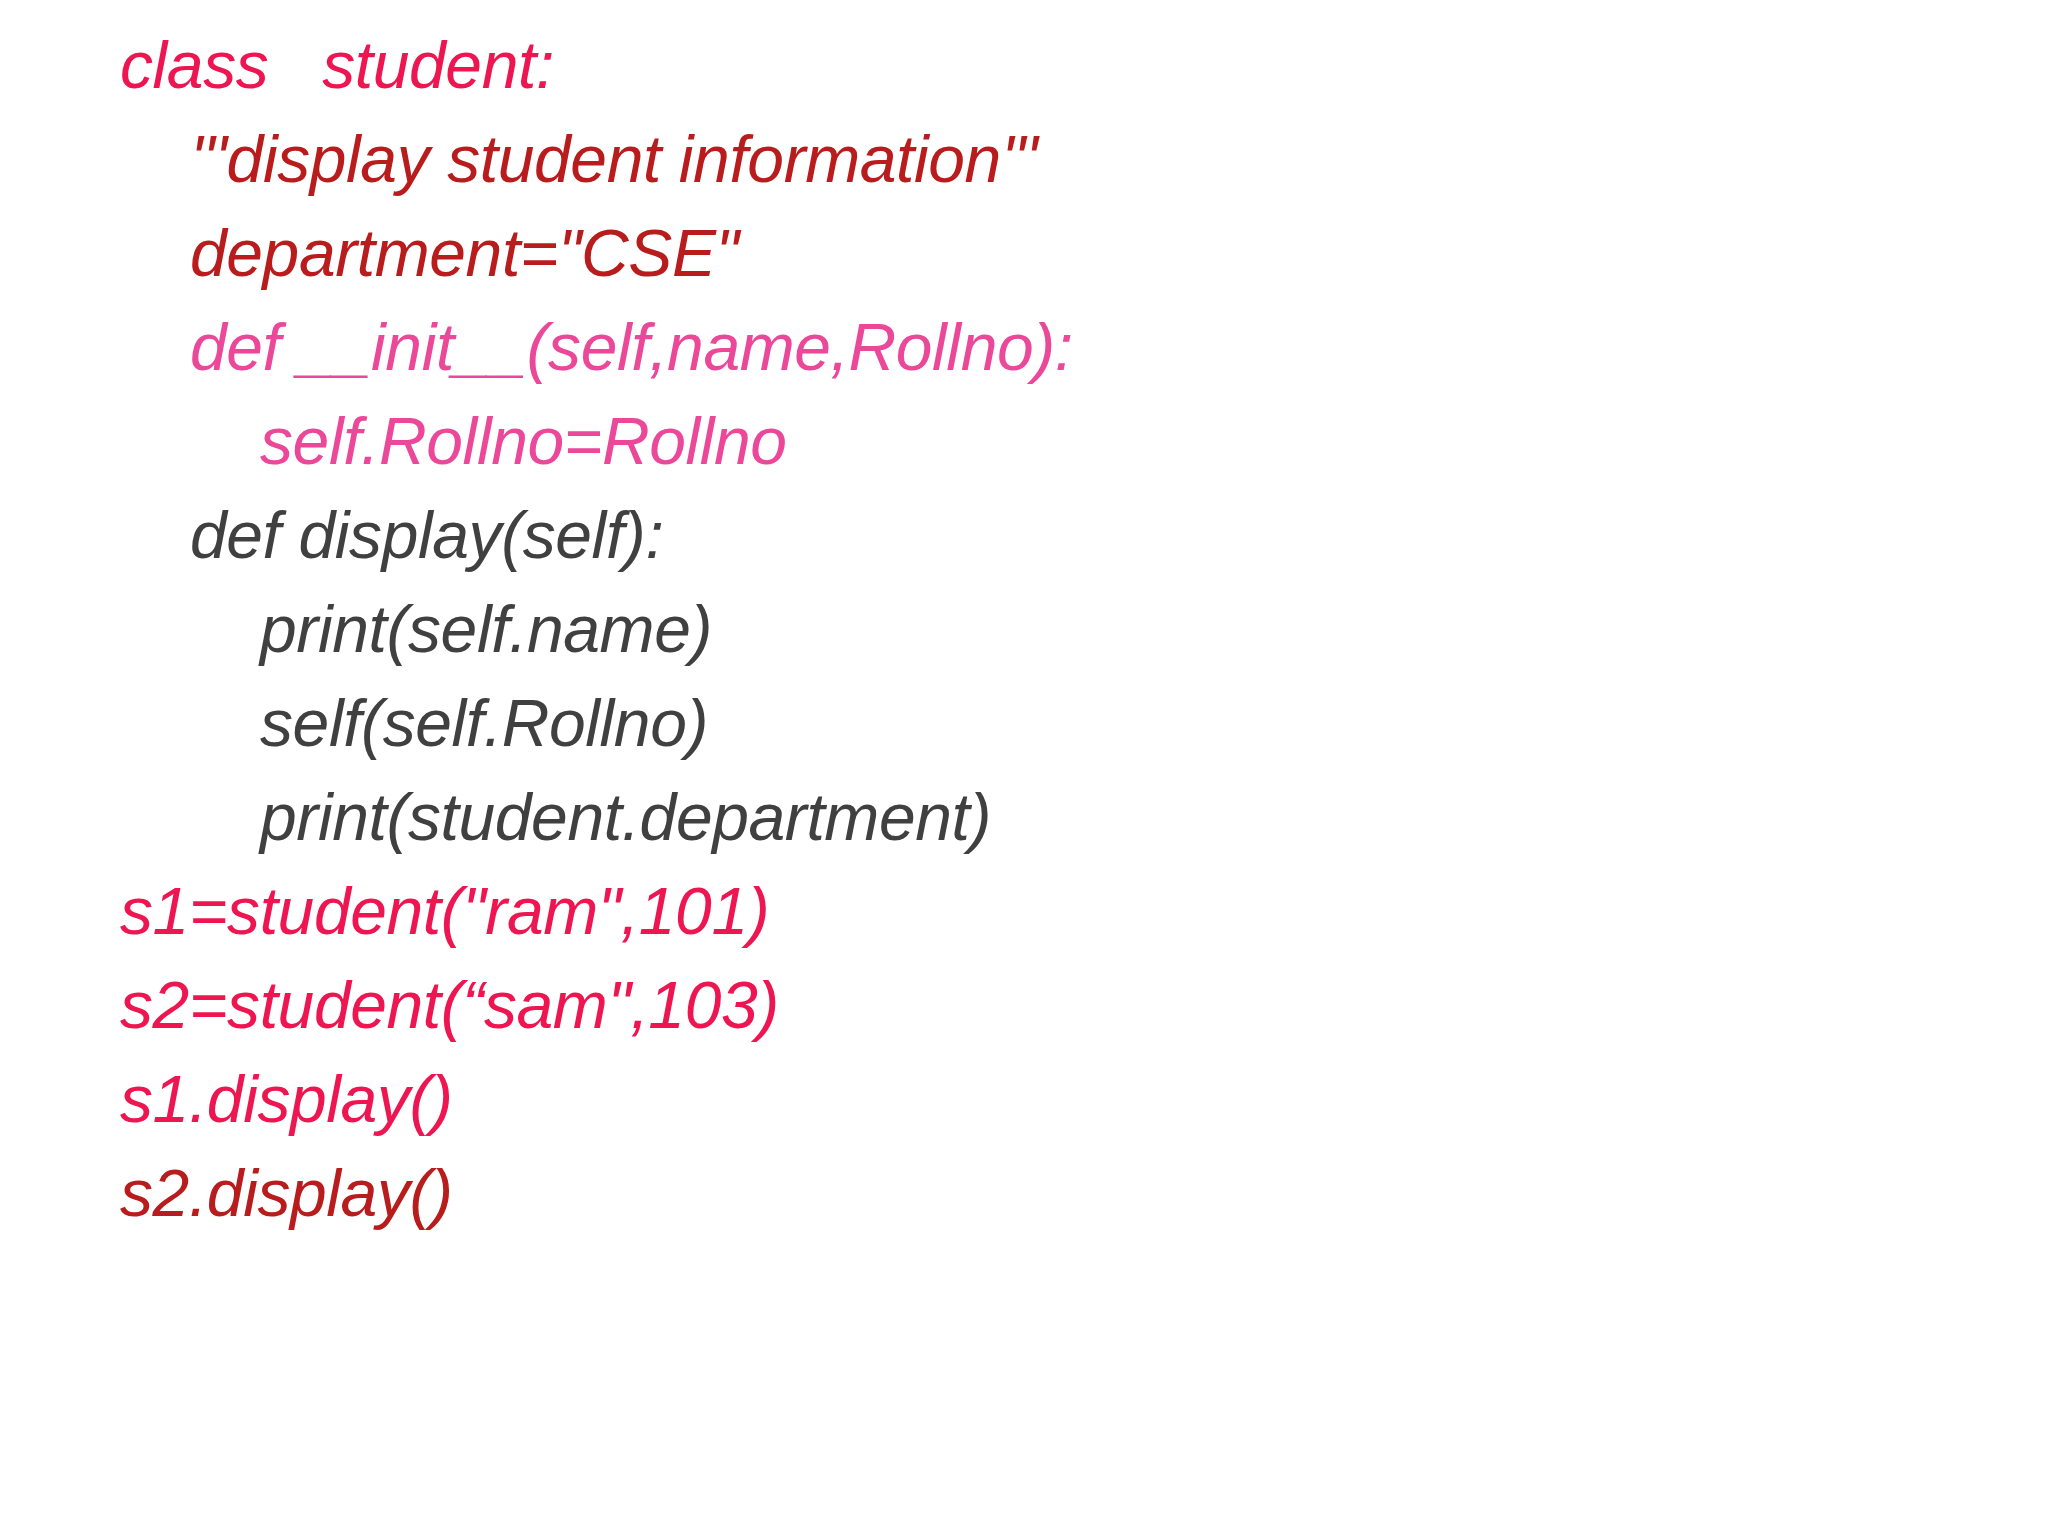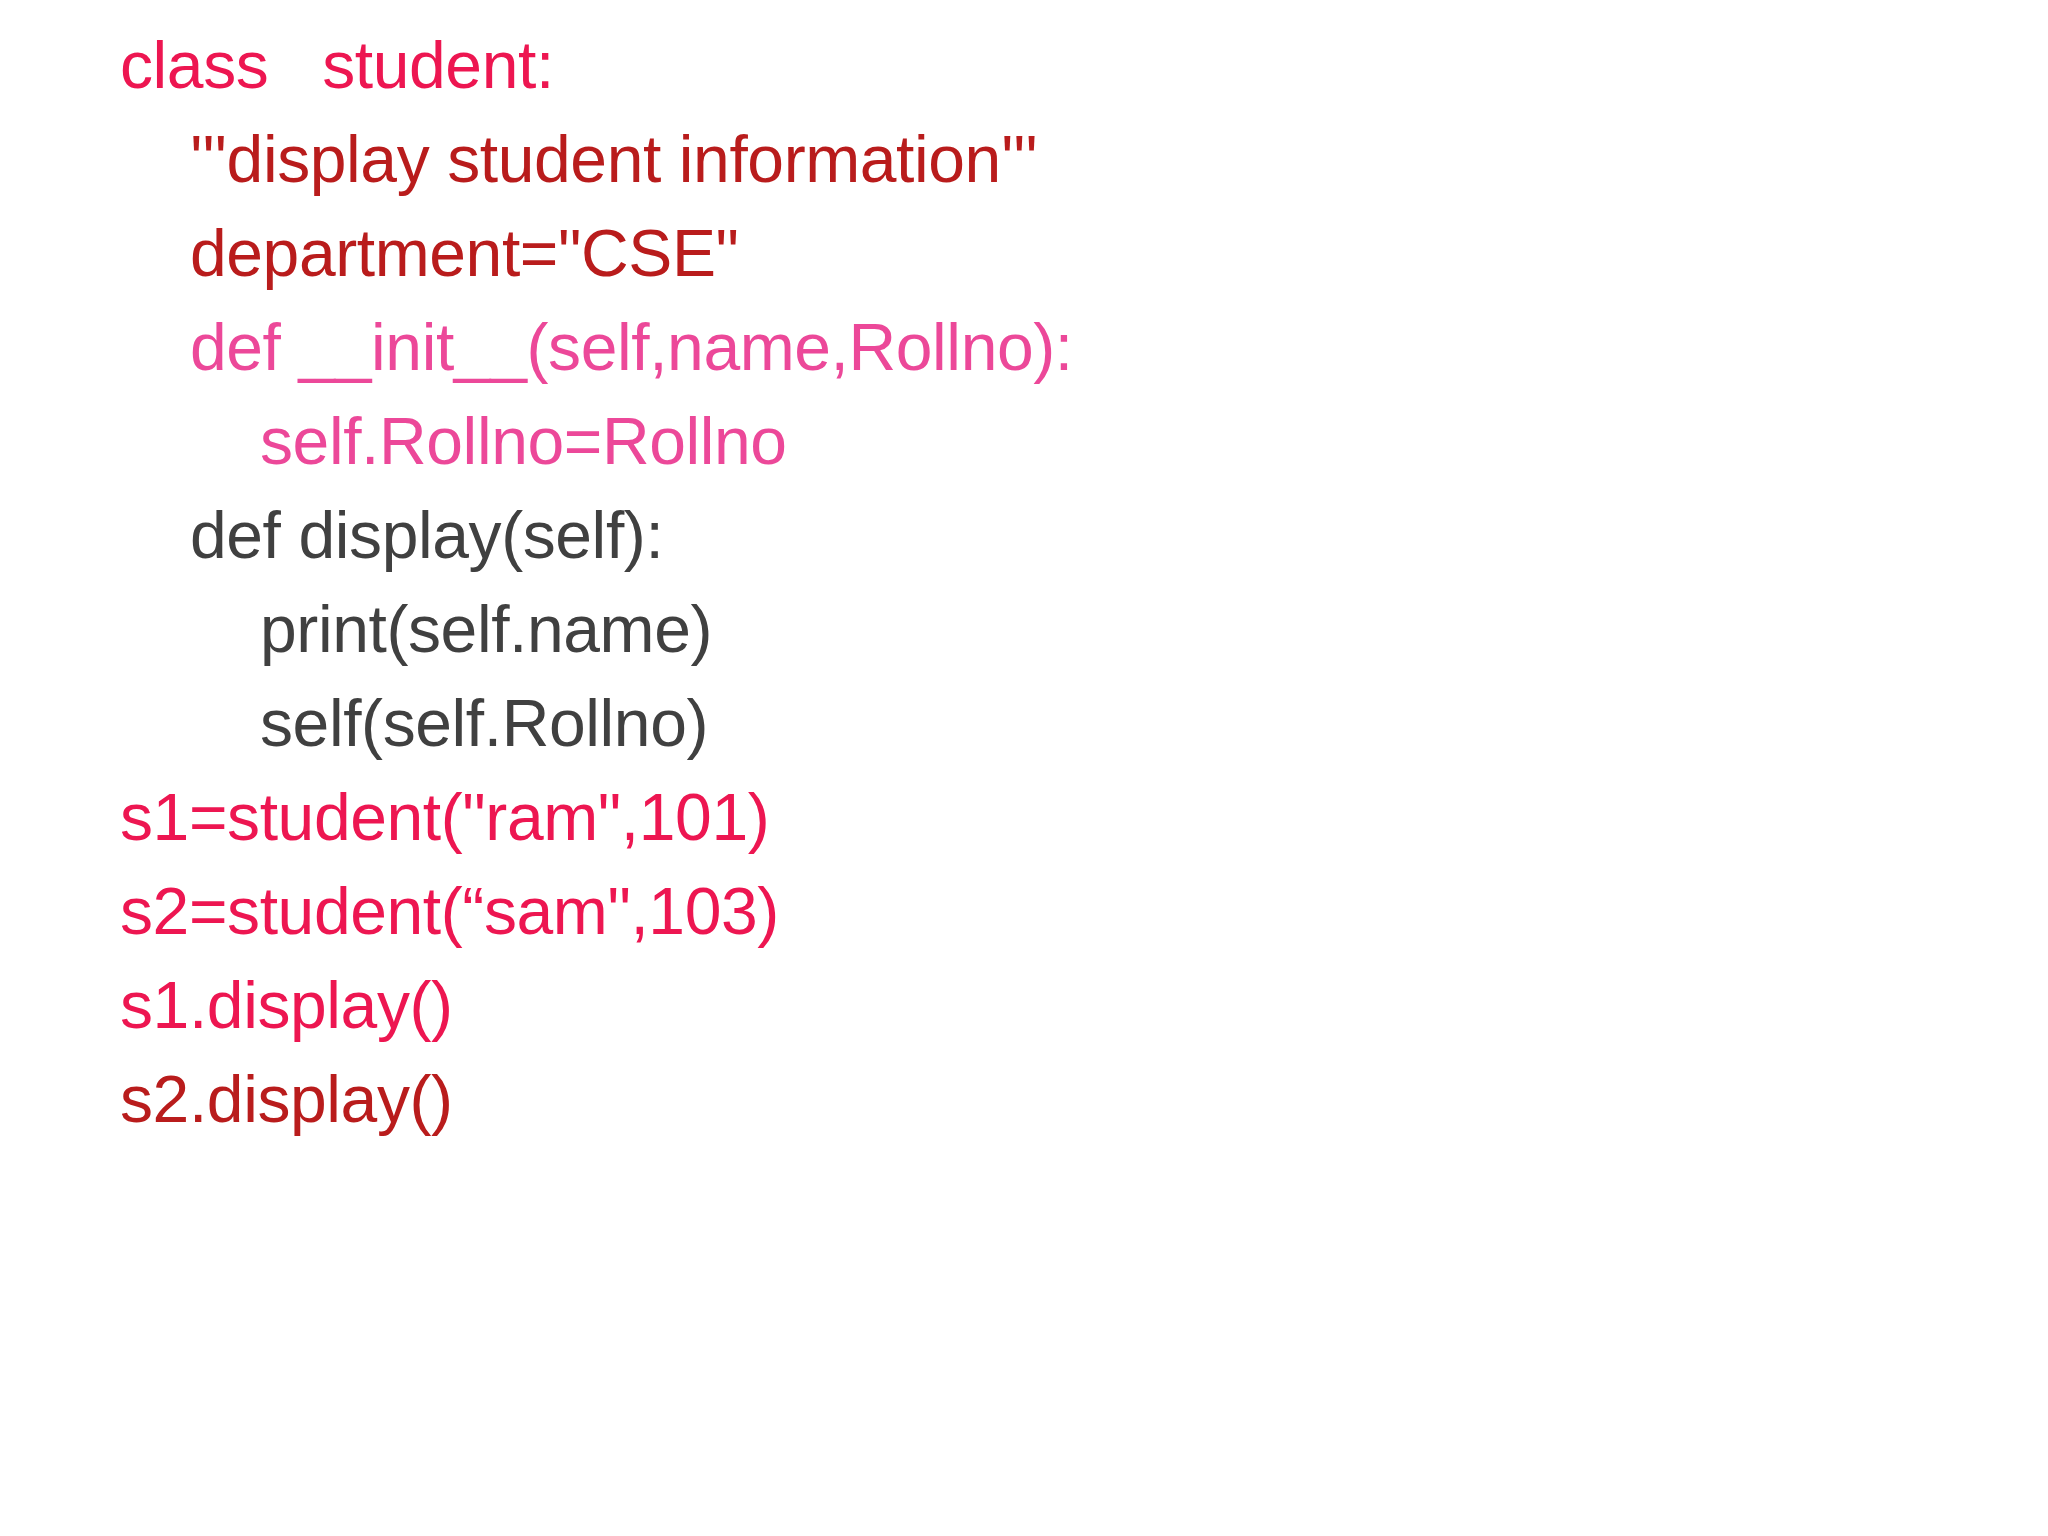--- a/index.html
+++ b/index.html
@@ -28,20 +28,21 @@
     width: 1800px;
   }
 
   .code-line {
     font-family: "Liberation Sans", sans-serif;
     font-size: 66px;
     line-height: 94px;
     white-space: pre;
     letter-spacing: -0.4px;
     font-weight: 400;
+    font-style: italic;
   }
 
   
   .ind-0 { padding-left: 0px; }
   .ind-1 { padding-left: 70px; }
   .ind-2 { padding-left: 140px; }
 
   
   .c-crimson { color: #ED1651; }
   .c-black   { color: #b91c1c; }
@@ -54,18 +55,19 @@
 <div id="slide">
   <div id="code-block">
       <div class="code-line ind-0 c-crimson">class   student:</div>
       <div class="code-line ind-1 c-black">'''display student information'''</div>
       <div class="code-line ind-1 c-black">department="CSE"</div>
       <div class="code-line ind-1 c-magenta">def __init__(self,name,Rollno):</div>
       <div class="code-line ind-2 c-magenta">self.Rollno=Rollno</div>
       <div class="code-line ind-1 c-green">def display(self):</div>
       <div class="code-line ind-2 c-green">print(self.name)</div>
       <div class="code-line ind-2 c-green">self(self.Rollno)</div>
+      <div class="code-line ind-2 c-green">print(student.department)</div>
       <div class="code-line ind-0 c-crimson">s1=student("ram",101)</div>
       <div class="code-line ind-0 c-crimson">s2=student(“sam",103)</div>
       <div class="code-line ind-0 c-crimson">s1.display()</div>
       <div class="code-line ind-0 c-black">s2.display()</div>
     </div>
 </div>
 
 </body></html>

